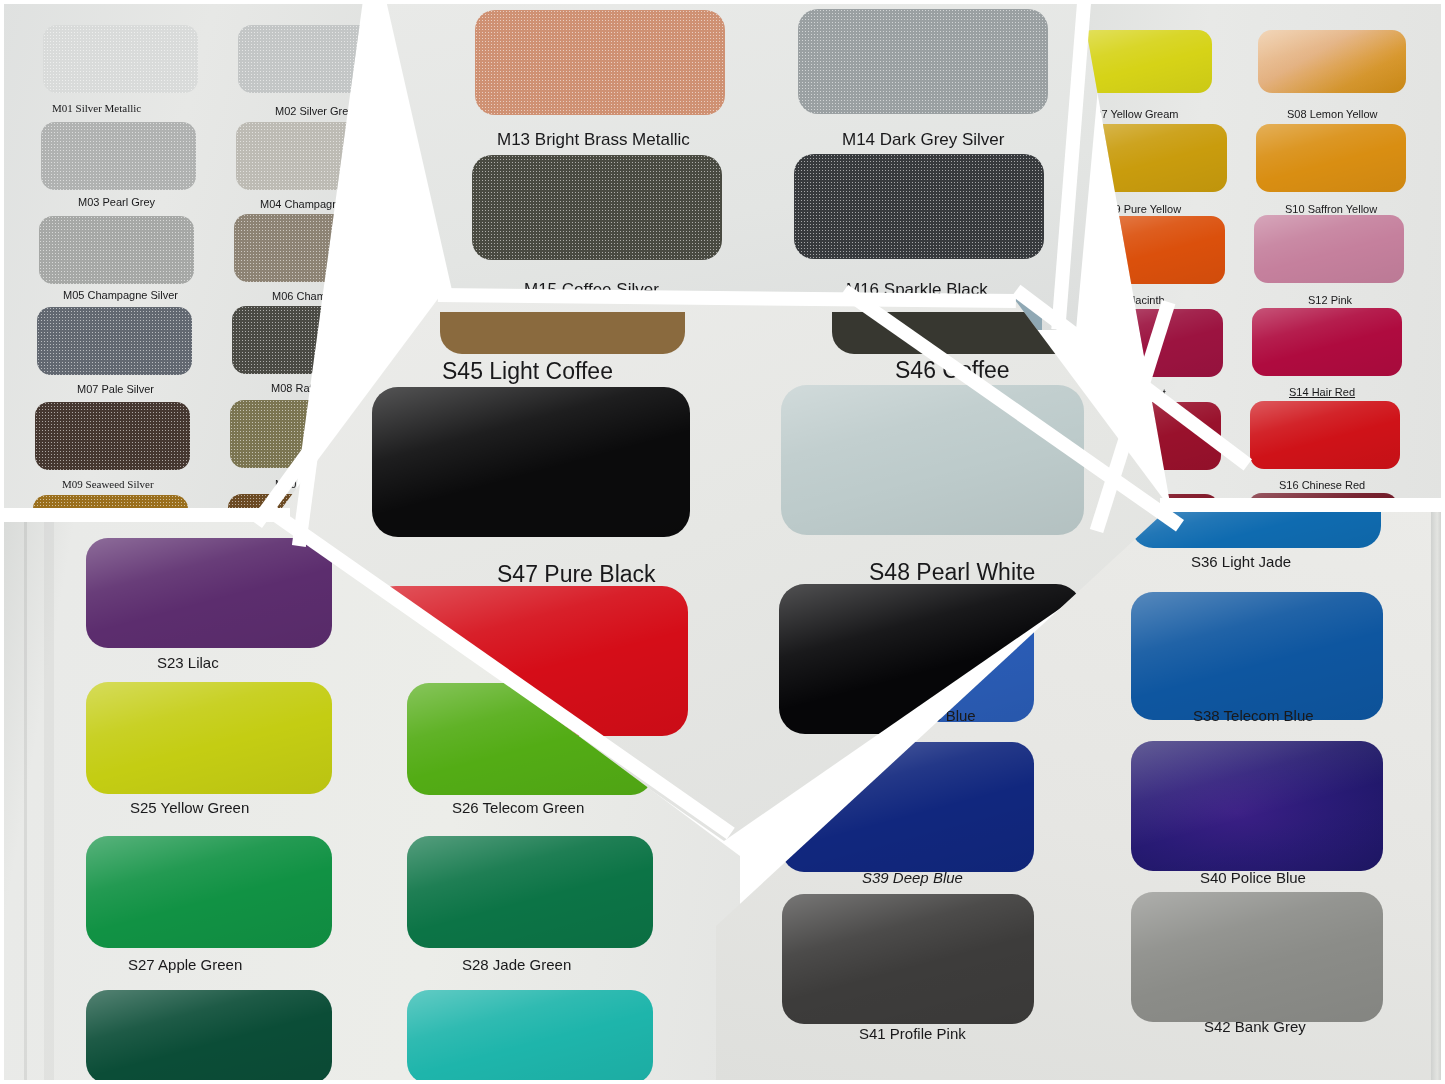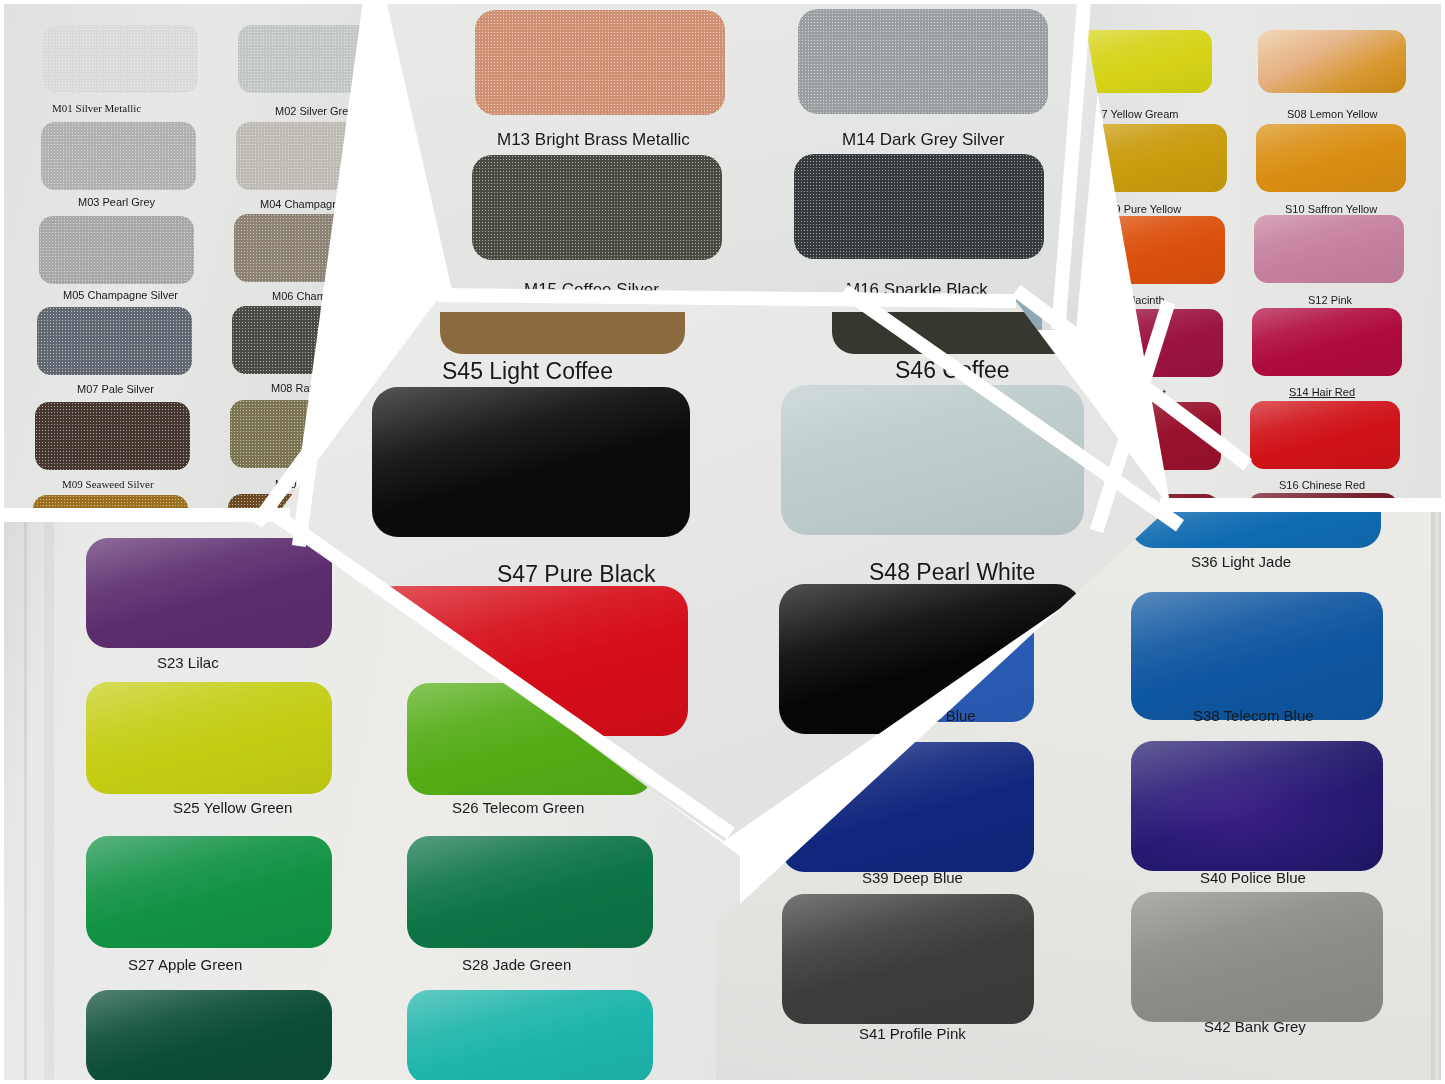--- a/index.html
+++ b/index.html
@@ -191,21 +191,21 @@
 
   <div class="panel" id="panelE">
     <div class="paper"></div>
     <div style="position:absolute;left:24px;top:0;width:3px;height:100%;background:rgba(0,0,0,.07);"></div>
     <div style="position:absolute;left:44px;top:0;width:10px;height:100%;background:rgba(0,0,0,.035);"></div>
 
     <div class="sw gloss" style="left:86px;top:22px;width:246px;height:110px;border-radius:22px;background-color:#5c2d6e;"></div>
     <div class="lbl" style="left:157px;top:138px;">S23 Lilac</div>
 
     <div class="sw gloss" style="left:86px;top:166px;width:246px;height:112px;border-radius:22px;background-color:#c4cd13;"></div>
-    <div class="lbl" style="left:130px;top:283px;margin-left:43px;">S25 Yellow Green</div>
+    <div class="lbl" style="left:130px;top:283px;">S25 Yellow Green</div>
 
     <div class="sw gloss" style="left:407px;top:167px;width:246px;height:112px;border-radius:22px;background-color:#53ac15;"></div>
     <div class="lbl" style="left:452px;top:283px;">S26 Telecom Green</div>
 
     <div class="sw gloss" style="left:86px;top:320px;width:246px;height:112px;border-radius:22px;background-color:#119244;"></div>
     <div class="lbl" style="left:128px;top:440px;">S27 Apple Green</div>
 
     <div class="sw gloss" style="left:407px;top:320px;width:246px;height:112px;border-radius:22px;background-color:#0c7446;"></div>
     <div class="lbl" style="left:462px;top:440px;">S28 Jade Green</div>
 
@@ -225,21 +225,21 @@
     <div class="sw gloss" style="left:415px;top:-2px;width:250px;height:44px;border-radius:0 0 22px 22px;background-color:#0f6bb0;"></div>
     <div class="lbl" style="left:475px;top:47px;">S36 Light Jade</div>
 
     <div class="sw gloss" style="left:66px;top:88px;width:252px;height:128px;border-radius:22px;background-color:#2a5cb5;"></div>
     <div class="lbl" style="left:193px;top:201px;">Lake Blue</div>
 
     <div class="sw gloss" style="left:415px;top:86px;width:252px;height:128px;border-radius:22px;background-color:#0e56a0;"></div>
     <div class="lbl" style="left:477px;top:201px;">S38 Telecom Blue</div>
 
     <div class="sw gloss" style="left:66px;top:236px;width:252px;height:130px;border-radius:22px;background-color:#11277e;"></div>
-    <div class="lbl" style="left:146px;top:363px;">S39 Deep Blue</div>
+    <div class="lbl" style="left:146px;top:363px;font-style:italic;">S39 Deep Blue</div>
 
     <div class="sw gloss" style="left:415px;top:235px;width:252px;height:130px;border-radius:22px;
          background-image:radial-gradient(ellipse at 42% 55%, #3b1f85 0%, #2a1b77 45%, #1b1663 100%);"></div>
     <div class="lbl" style="left:484px;top:363px;">S40 Police Blue</div>
 
     <div class="sw gloss" style="left:66px;top:388px;width:252px;height:130px;border-radius:22px;background-color:#3d3c3b;"></div>
     <div class="lbl" style="left:143px;top:519px;">S41 Profile Pink</div>
 
     <div class="sw gloss" style="left:415px;top:386px;width:252px;height:130px;border-radius:22px;background-color:#8b8c88;"></div>
     <div class="lbl" style="left:488px;top:512px;">S42 Bank Grey</div>

